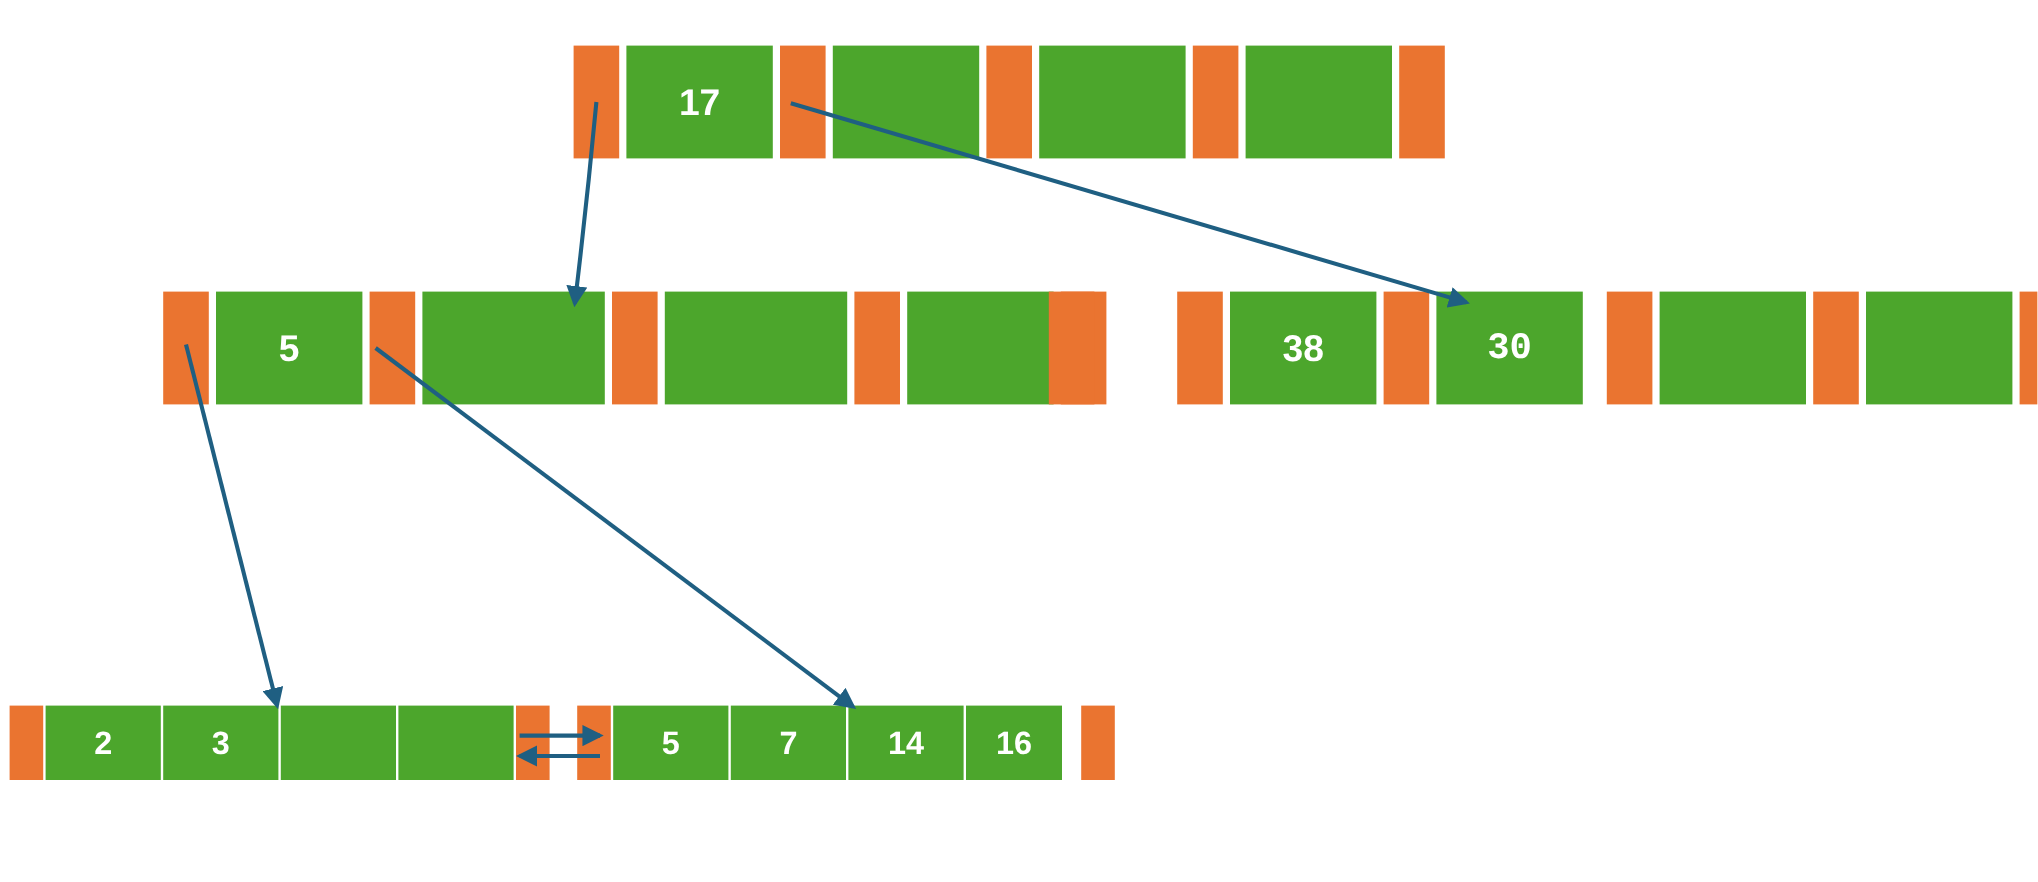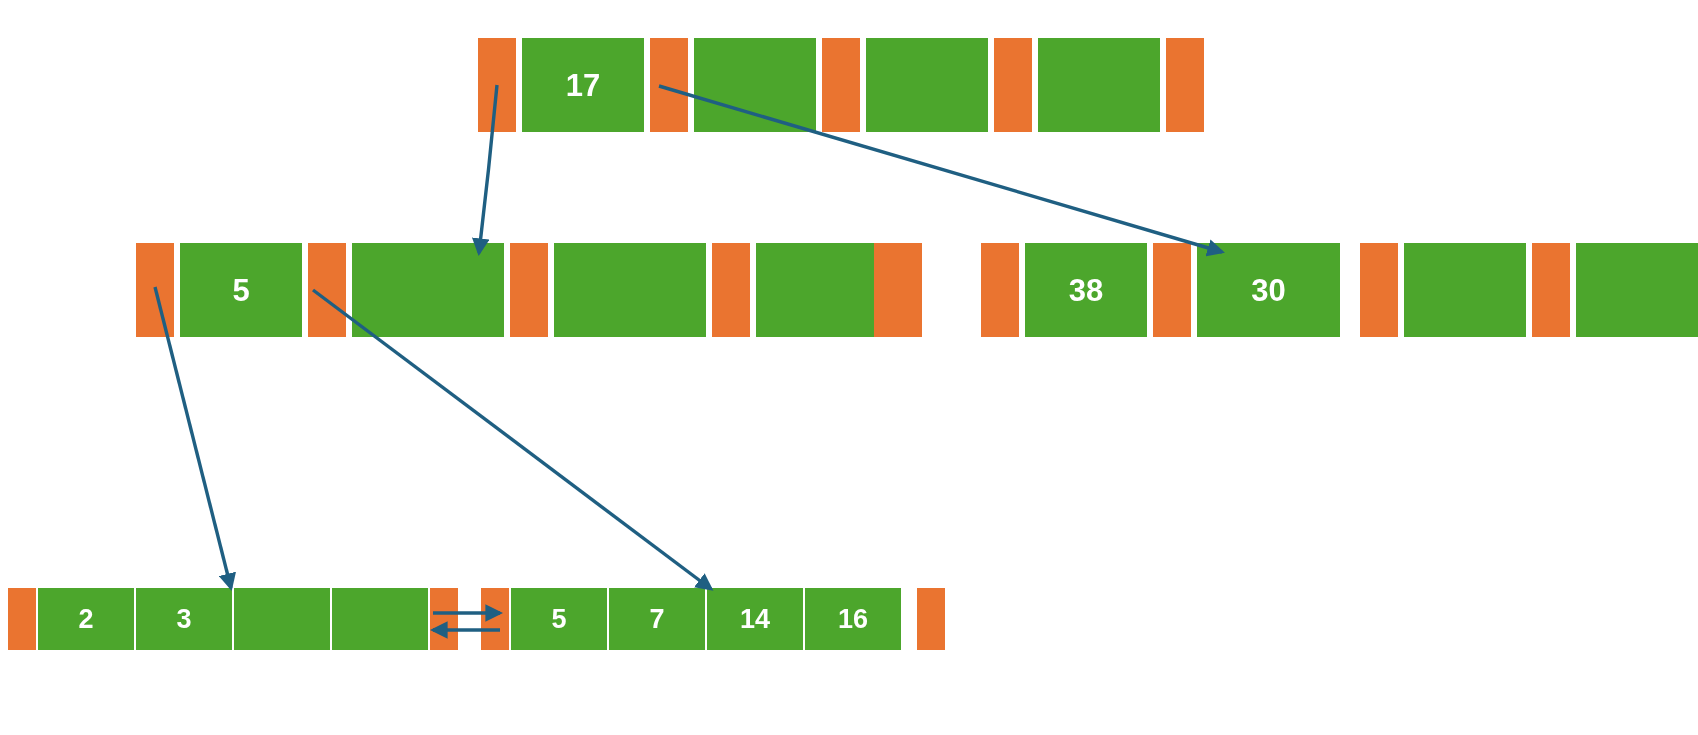--- a/index.html
+++ b/index.html
@@ -85,41 +85,41 @@
         <div class="cell ptr" style="width: 38px; margin-right: 6px;"></div>
         <div class="cell key" style="width: 122px; margin-right: 6px;"></div>
         <div class="cell ptr" style="width: 38px; margin-right: 6px;"></div>
       </div>
       <div class="node internal" style="left: 874px; top: 243px; height: 94px;">
         <div class="cell ptr" style="width: 38px; margin-right: 6px;"></div>
         <div class="cell gap" style="width: 57px; margin-right: 6px;"></div>
         <div class="cell ptr" style="width: 38px; margin-right: 6px;"></div>
         <div class="cell key" style="width: 122px; margin-right: 6px;">38</div>
         <div class="cell ptr" style="width: 38px; margin-right: 6px;"></div>
-        <div class="cell key" style="width: 143px; margin-right: 20px;">30</div>
+        <div class="cell key" style="width: 122px; margin-right: 20px; font-family: Liberation Mono, monospace;">30</div>
         <div class="cell ptr" style="width: 38px; margin-right: 6px;"></div>
         <div class="cell key" style="width: 122px; margin-right: 6px;"></div>
         <div class="cell ptr" style="width: 38px; margin-right: 6px;"></div>
         <div class="cell key" style="width: 122px; margin-right: 6px;"></div>
         <div class="cell ptr" style="width: 38px; margin-right: 6px;"></div>
       </div>
       <div class="node leaf" style="left: 8px; top: 588px; height: 62px;">
         <div class="cell ptr" style="width: 28px; margin-right: 2px;"></div>
         <div class="cell key" style="width: 96px; margin-right: 2px;">2</div>
         <div class="cell key" style="width: 96px; margin-right: 2px;">3</div>
         <div class="cell key" style="width: 96px; margin-right: 2px;"></div>
         <div class="cell key" style="width: 96px; margin-right: 2px;"></div>
         <div class="cell ptr" style="width: 28px; margin-right: 2px;"></div>
       </div>
       <div class="node leaf" style="left: 481px; top: 588px; height: 62px;">
         <div class="cell ptr" style="width: 28px; margin-right: 2px;"></div>
         <div class="cell key" style="width: 96px; margin-right: 2px;">5</div>
         <div class="cell key" style="width: 96px; margin-right: 2px;">7</div>
         <div class="cell key" style="width: 96px; margin-right: 2px; text-align: right;">14</div>
-        <div class="cell key" style="width: 96px; margin-right: 16px;">16</div>
+        <div class="cell key" style="width: 80px; margin-right: 16px;">16</div>
         <div class="cell ptr" style="width: 28px; margin-right: 2px;"></div>
       </div>
     </div>
   <svg class="arrow-layer" id="arrow-layer" viewBox="0 0 1698 735" xmlns="http://www.w3.org/2000/svg">
     <defs>
       <marker id="arrowhead" markerWidth="5.2" markerHeight="5.2" refX="4.3" refY="2.6" orient="auto" markerUnits="strokeWidth">
         <path d="M 0 0 L 5.2 2.6 L 0 5.2 z" fill="#1F5F82"></path>
       </marker>
     </defs>
     <g id="arrow-group">

